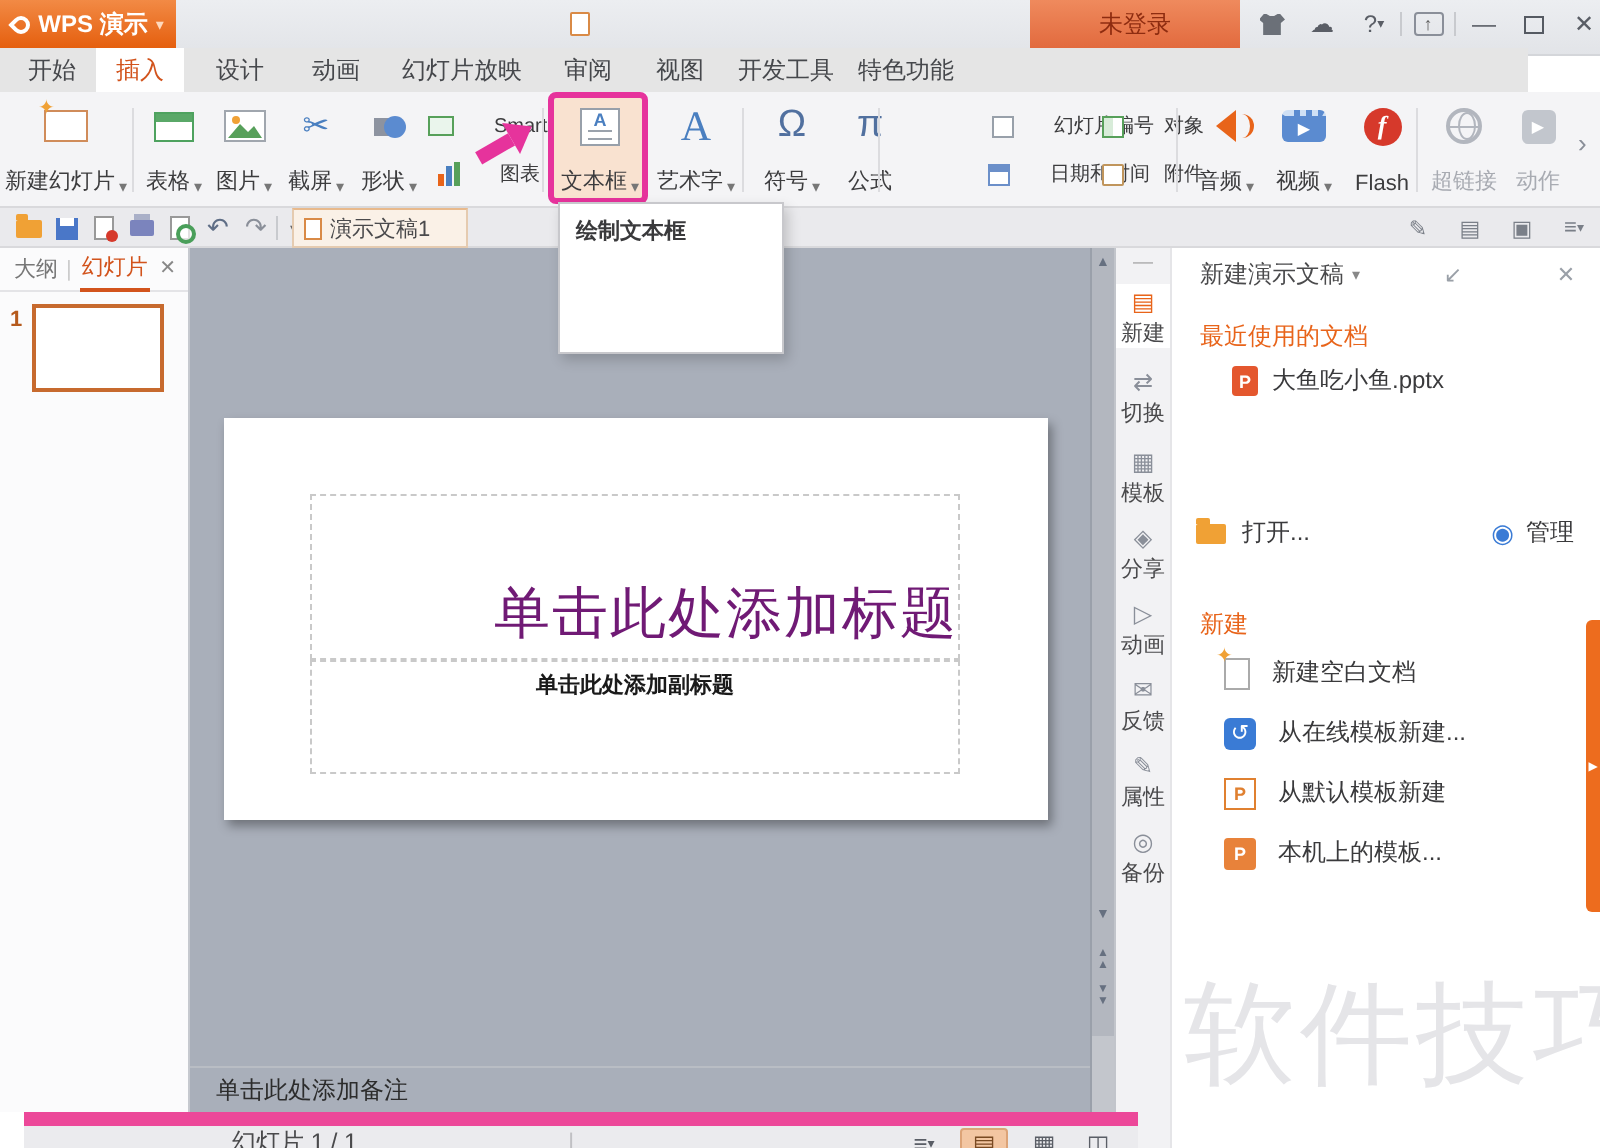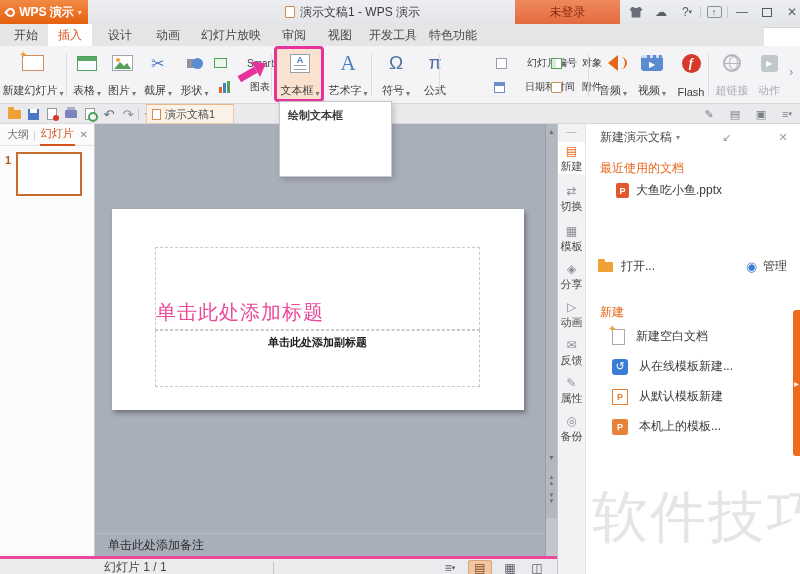--- a/index.html
+++ b/index.html
@@ -102,21 +102,21 @@
   .lp-close{margin-left:auto;margin-right:6px;color:#888;font-size:10px}
   .lp-num{position:absolute;left:5px;top:30px;color:#b55a1d;font-weight:bold;font-size:11px}
   .lp-thumb{position:absolute;left:16px;top:28px;width:66px;height:44px;background:#fff;border:2px solid #c76a2e}
 
   
   .editor{position:absolute;left:95px;top:124px;width:450px;height:409px;background:#a9afba}
   .slide{position:absolute;left:17px;top:85px;width:412px;height:201px;background:#fff;box-shadow:2px 3px 5px rgba(0,0,0,.35)}
   .ph{position:absolute;border:1px dashed #c9c9c9}
   .ph-title{left:43px;top:38px;width:325px;height:83px}
   .ph-sub{left:43px;top:121px;width:325px;height:57px}
-  .slide-title{position:absolute;left:0;right:0;bottom:3px;text-align:left;font-family:"Liberation Serif","DejaVu Serif",serif;font-size:20px;color:#ec4899;letter-spacing:1px}
+  .slide-title{position:absolute;left:0;right:0;bottom:3px;text-align:right;font-family:"Liberation Serif","DejaVu Serif",serif;font-size:28px;color:#701a75;letter-spacing:1px}
   .slide-sub{position:absolute;left:0;right:0;top:4px;text-align:center;font-weight:bold;font-size:11px;color:#1a1a1a}
   .notesbar{position:absolute;left:95px;top:533px;width:450px;height:23px;background:#a9afba;border-top:1px solid #b9bdc4;display:flex;align-items:center}
   .notesbar span{margin-left:13px;color:#2c2c2c}
 
   
   .vscroll{position:absolute;left:545px;top:124px;width:12px;height:432px;background:#b3b7bf;border-left:1px solid #9aa0aa}
   .vscroll .a{position:absolute;left:0;width:100%;text-align:center;font-size:7px;color:#667080}
   .dbl{position:absolute;left:0;width:100%;text-align:center;font-size:6px;line-height:6px;color:#667080}
   .vscroll .foot{position:absolute;left:0;bottom:0;width:100%;height:38px;background:#c3c6cc}
 
@@ -145,21 +145,21 @@
   .new-item{position:absolute;left:26px;display:flex;align-items:center;gap:11px;color:#3a3a3c}
   .i-blank{width:13px;height:16px;border:1px solid #aaa;background:#fff;position:relative}
   .i-blank i{position:absolute;left:-5px;top:-7px;font-style:normal;color:#f0a135;font-size:10px}
   .i-online{width:16px;height:16px;border-radius:3px;background:#3a7bd5;color:#fff;font-size:11px;display:flex;align-items:center;justify-content:center}
   .i-deftpl{width:16px;height:16px;border:1px solid #e08030;background:#fff;color:#e08030;font-size:9px;font-weight:bold;display:flex;align-items:center;justify-content:center}
   .i-localtpl{width:16px;height:16px;border-radius:2px;background:#e8823a;color:#fff;font-size:9px;font-weight:bold;display:flex;align-items:center;justify-content:center}
   .watermark{position:absolute;left:6px;top:356px;font-size:56px;color:#e5e5e8;letter-spacing:2px;white-space:nowrap}
   .phandle{position:absolute;right:0;top:186px;width:7px;height:146px;background:#ed6c1e;border-radius:3px 0 0 3px;display:flex;align-items:center;justify-content:center;color:#fff;font-size:6px}
 
   
-  .statusbar{position:absolute;left:0;top:556px;width:557px;height:18px;background:#ebebee;border-top:3px solid #ec4899;color:#4a4a4c}
+  .statusbar{position:absolute;left:12px;top:556px;width:557px;height:18px;background:#ebebee;border-top:7px solid #ec4899;color:#4a4a4c}
   .statusbar .counter{position:absolute;left:104px;top:0;line-height:17px}
   .statusbar .pipe{position:absolute;left:272px;top:0;line-height:17px;color:#c0c0c4}
   .sicon{position:absolute;top:0;height:17px;display:flex;align-items:center;justify-content:center;color:#5a5e66;font-size:12px}
   .sicon.hl{background:#f3c6a2;border:1px solid #dca377;border-radius:2px;width:24px;height:15px;top:1px;color:#7a4a22}
 
   
   .tooltip{position:absolute;left:279px;top:101px;width:113px;height:76px;background:#fff;border:1px solid #c8c8cc;box-shadow:2px 3px 6px rgba(0,0,0,.18);padding:6px 8px;z-index:50}
   .tooltip .tt{font-weight:bold;color:#3a3a3c;font-size:11px;margin-bottom:5px}
   .tooltip .tb{font-size:11px;color:#555;line-height:1.45}
 </style>
@@ -169,21 +169,20 @@
 <div id="screen">
 
   <div class="titlebar">
     <div class="logo">
       <span class="mark"></span>
       <span>WPS 演示</span>
       <span class="caret">▾</span>
     </div>
     <div class="wtitle">
       <span class="i-docsm"></span>
-      <span>演示文稿1 - WPS 演示</span>
     </div>
     <div class="login">未登录</div>
     <div class="tbi" style="left:625px">
         <span class="i-shirt"></span>
       </div>
     <div class="tbi" style="left:650px">
         <span>☁</span>
       </div>
     <div class="tbi" style="left:674px;width:26px">
         <span>?</span>

